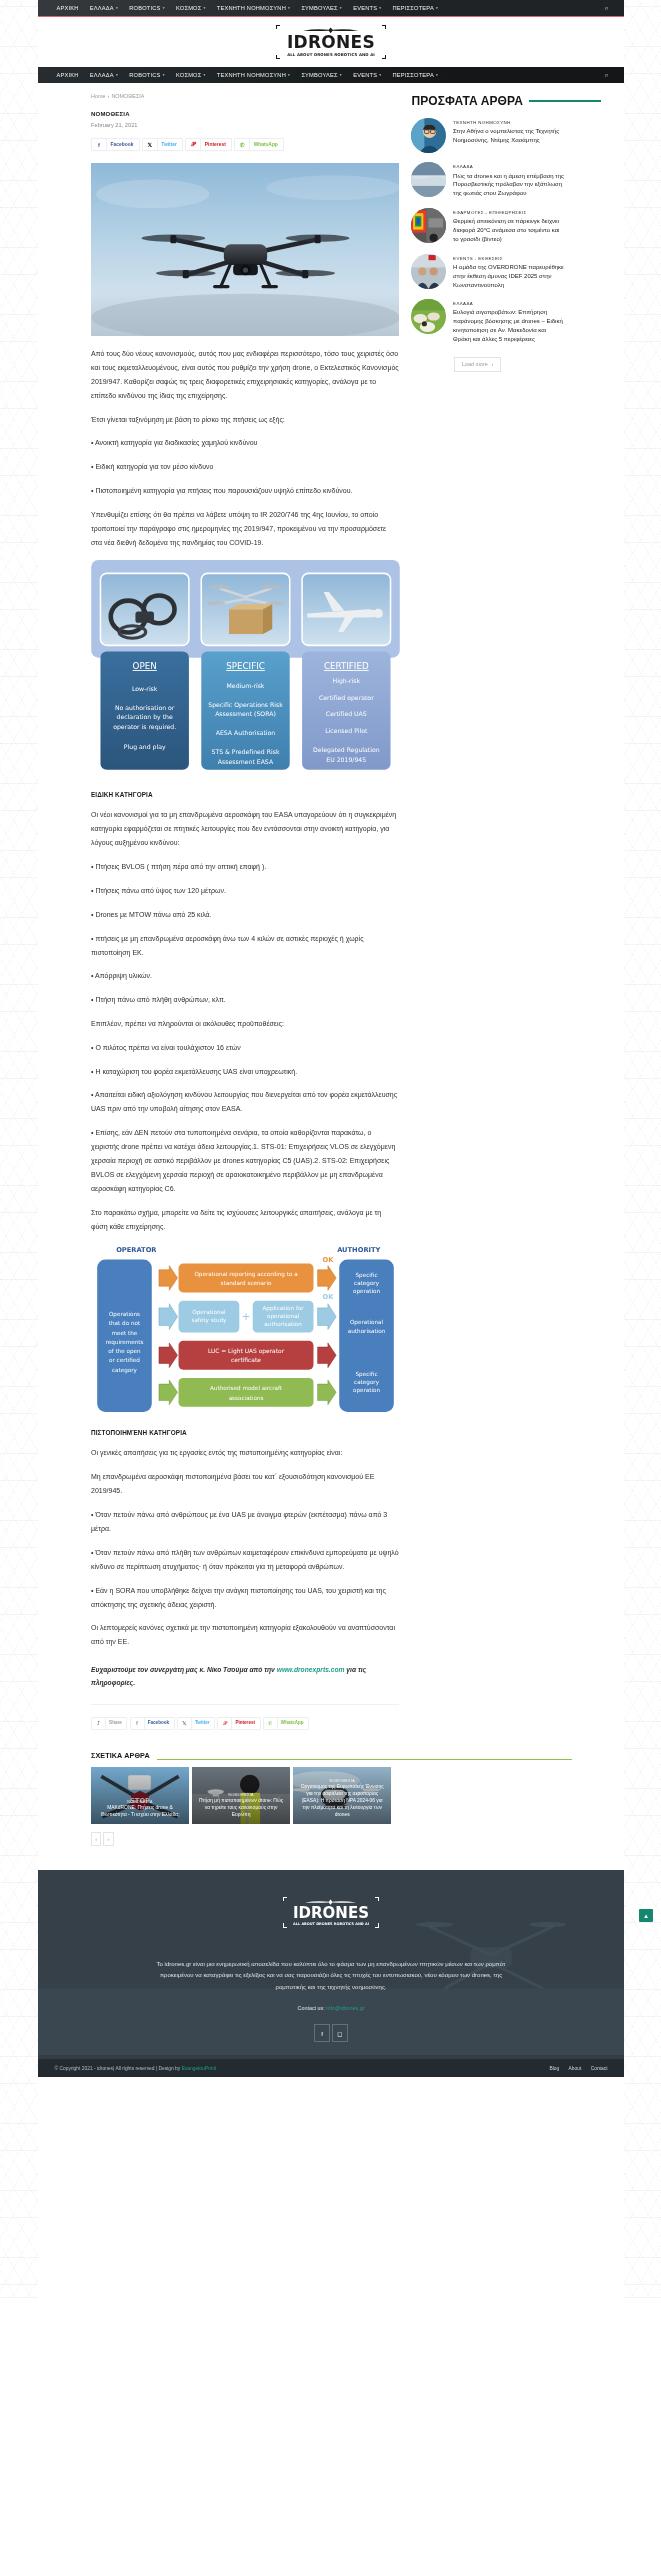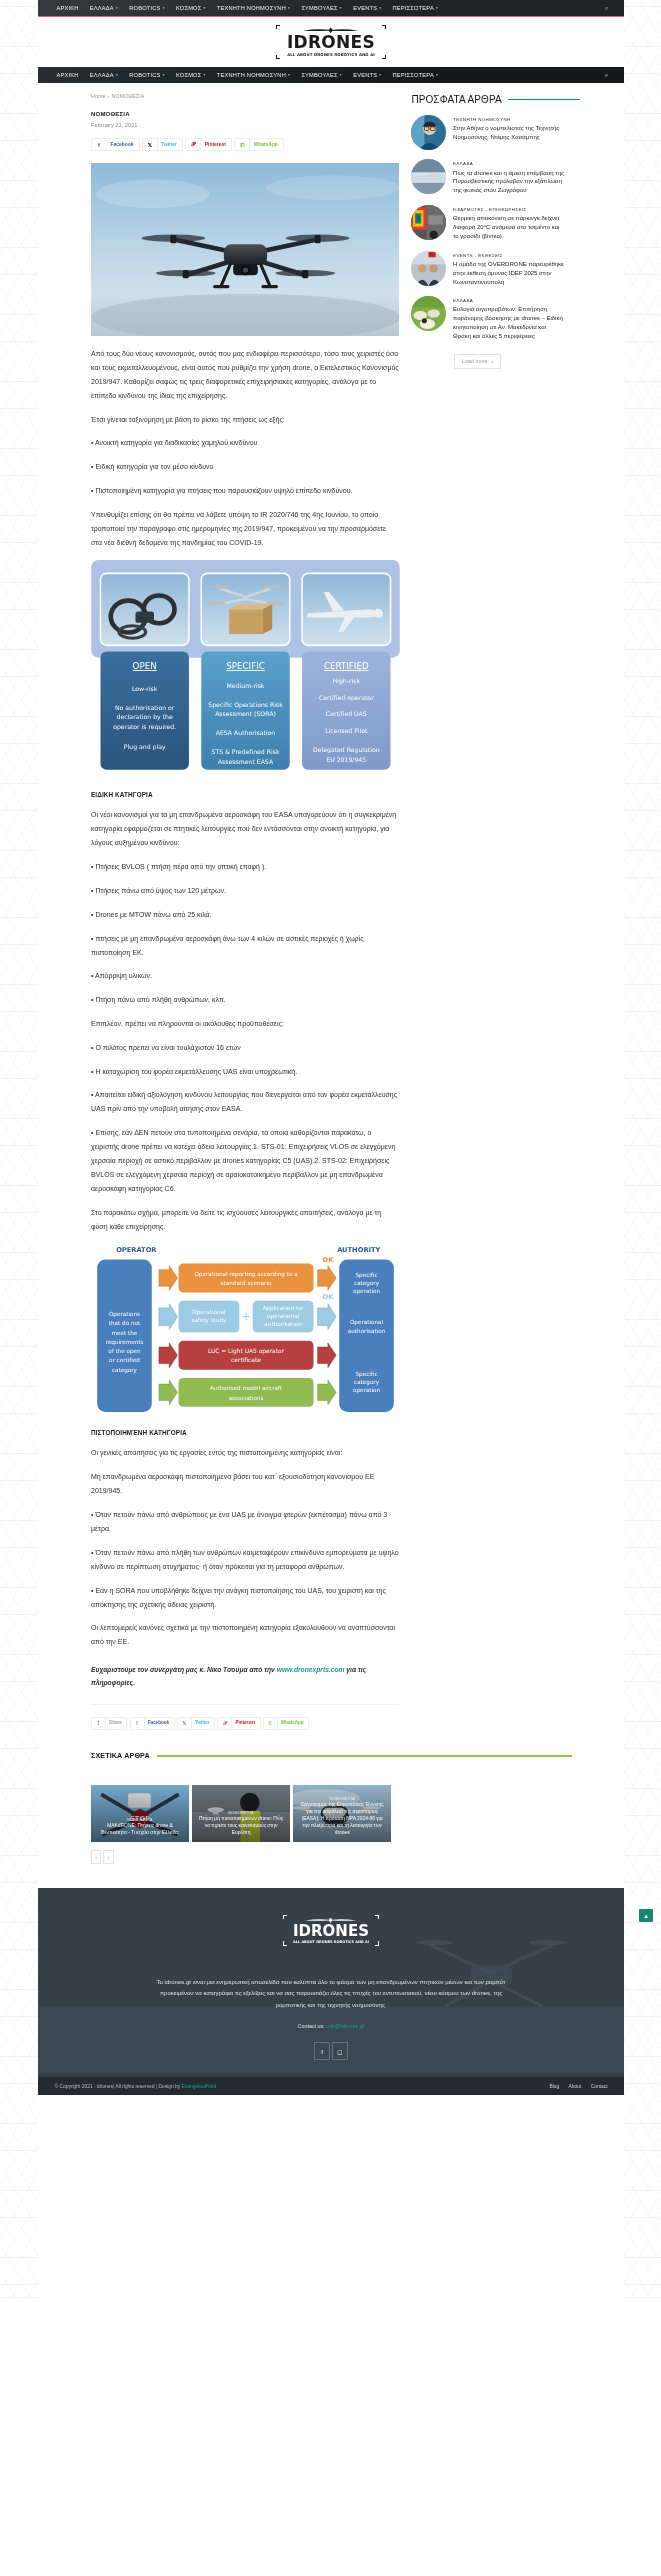--- a/index.html
+++ b/index.html
@@ -147,38 +147,38 @@
   .share-bottom { display: flex; align-items: center; gap: 2.1px; margin: 15.5px 0 4.1px; border-top: 0.5px solid #f0f0f0; padding-top: 11.3px; }
   .sb-chip {
     height: 13px; border: 0.5px solid #eceef0; border-radius: 1px; background: #fff;
     display: flex; align-items: center; cursor: pointer;
   }
   .sb-chip .ic { width: 13px; display: flex; align-items: center; justify-content: center; font-size: 5.2px; }
   .sb-chip .lbl { font-size: 4.6px; font-weight: 700; padding: 0 4.6px 0 3.1px; color: #9b9b9b; border-left: 0.5px solid #eceef0; line-height: 12px; }
 
   
   .side-head { display: flex; align-items: center; gap: 6.2px; margin-bottom: 9.8px; }
-  .side-head .t { font-size: 10px; font-weight: 400; letter-spacing: 0.1px; color: #151515; }
+  .side-head .t { font-size: 12px; font-weight: 700; letter-spacing: 0.1px; color: #151515; }
   .side-head .rule { flex: 1; height: 1.5px; background: #16876f; max-width: 72px; }
 
   .side-item { display: flex; gap: 6.7px; margin-bottom: 9.8px; align-items: flex-start; }
   .thumb { width: 35px; height: 35px; border-radius: 50%; flex: 0 0 35px; overflow: hidden; position: relative; }
   .side-txt { padding-top: 2.1px; }
   .side-cat { font-size: 4.4px; letter-spacing: 0.4px; color: #2b2b2b; margin-bottom: 2.1px; }
   .side-title { font-size: 6px; line-height: 1.48; color: #1b1b1b; max-width: 111px; }
 
   .loadmore {
     display: inline-flex; align-items: center; gap: 3.6px; border: 0.5px solid #e3e3e3;
     padding: 3.6px 6.7px; font-size: 5.4px; color: #9a9a9a; background: #fff; cursor: pointer;
     margin: 3.1px 0 0 43px;
   }
 
   
   .related { width: 586px; margin: 0 auto; padding: 17.5px 0 0 53px; position: relative; z-index: 5; background: #fff; }
-  .rel-head { display: flex; align-items: center; gap: 7.2px; margin-bottom: 25px; }
+  .rel-head { display: flex; align-items: flex-end; gap: 7.2px; margin-bottom: 7px; }
   .rel-head .t { font-size: 7.2px; font-weight: 700; color: #151515; letter-spacing: 0.1px; }
   .rel-head .rule { flex: 1; height: 1.5px; background: #8dc63f; margin-right: 52px; }
   .rel-cards { display: flex; gap: 3.1px; }
   .rel-card { width: 98px; height: 57px; position: relative; overflow: hidden; cursor: pointer; }
   .rel-card .ov { position: absolute; inset: 0; background: linear-gradient(180deg,rgba(0,0,0,.08),rgba(0,0,0,.55)); }
   .rel-card .meta { position: absolute; left: 0; right: 0; bottom: 0; padding: 4.1px 5.2px 5.2px; text-align: center; }
   .rel-card .cat { font-size: 3.6px; color: #fff; letter-spacing: 0.4px; margin-bottom: 1.5px; opacity: .92; }
   .rel-card .ttl { font-size: 4.9px; line-height: 1.42; color: #fff; }
   .arrows { display: flex; gap: 2.1px; margin: 8.2px 0 0; }
   .arrow { width: 10.3px; height: 13.4px; border: 0.5px solid #e4e4e4; display: flex; align-items: center; justify-content: center;

